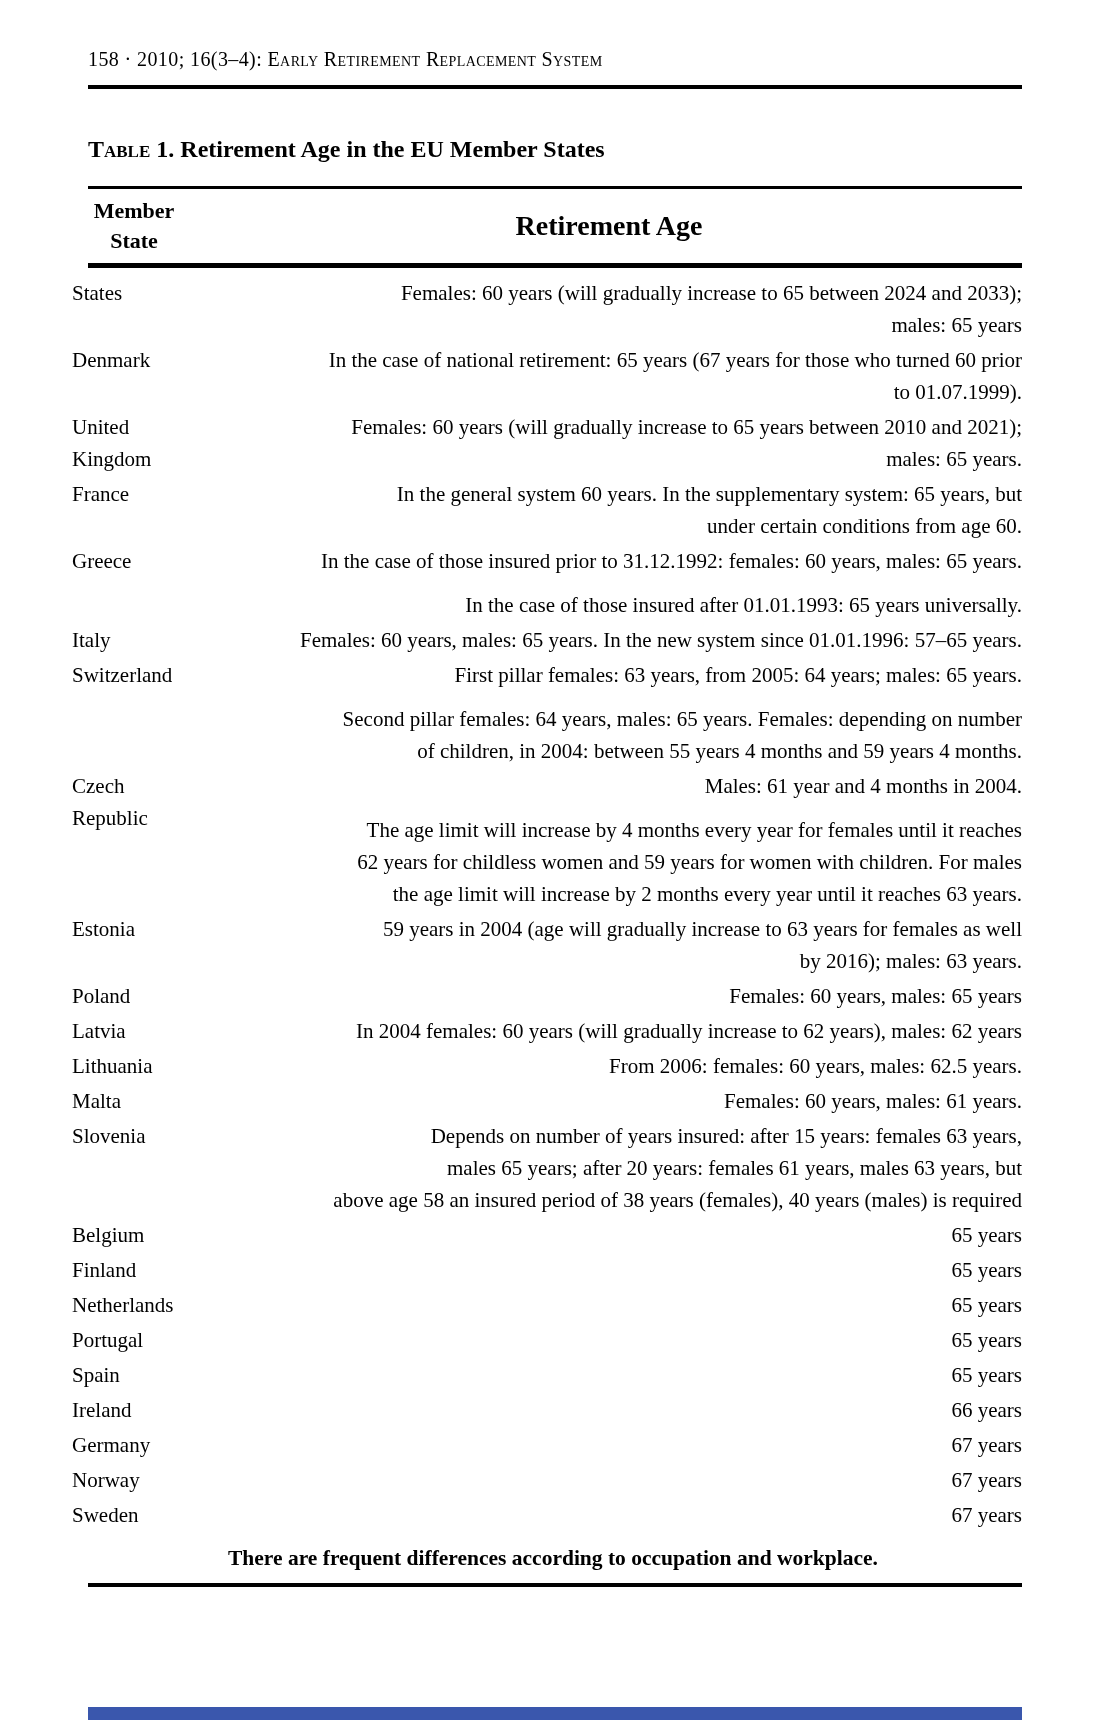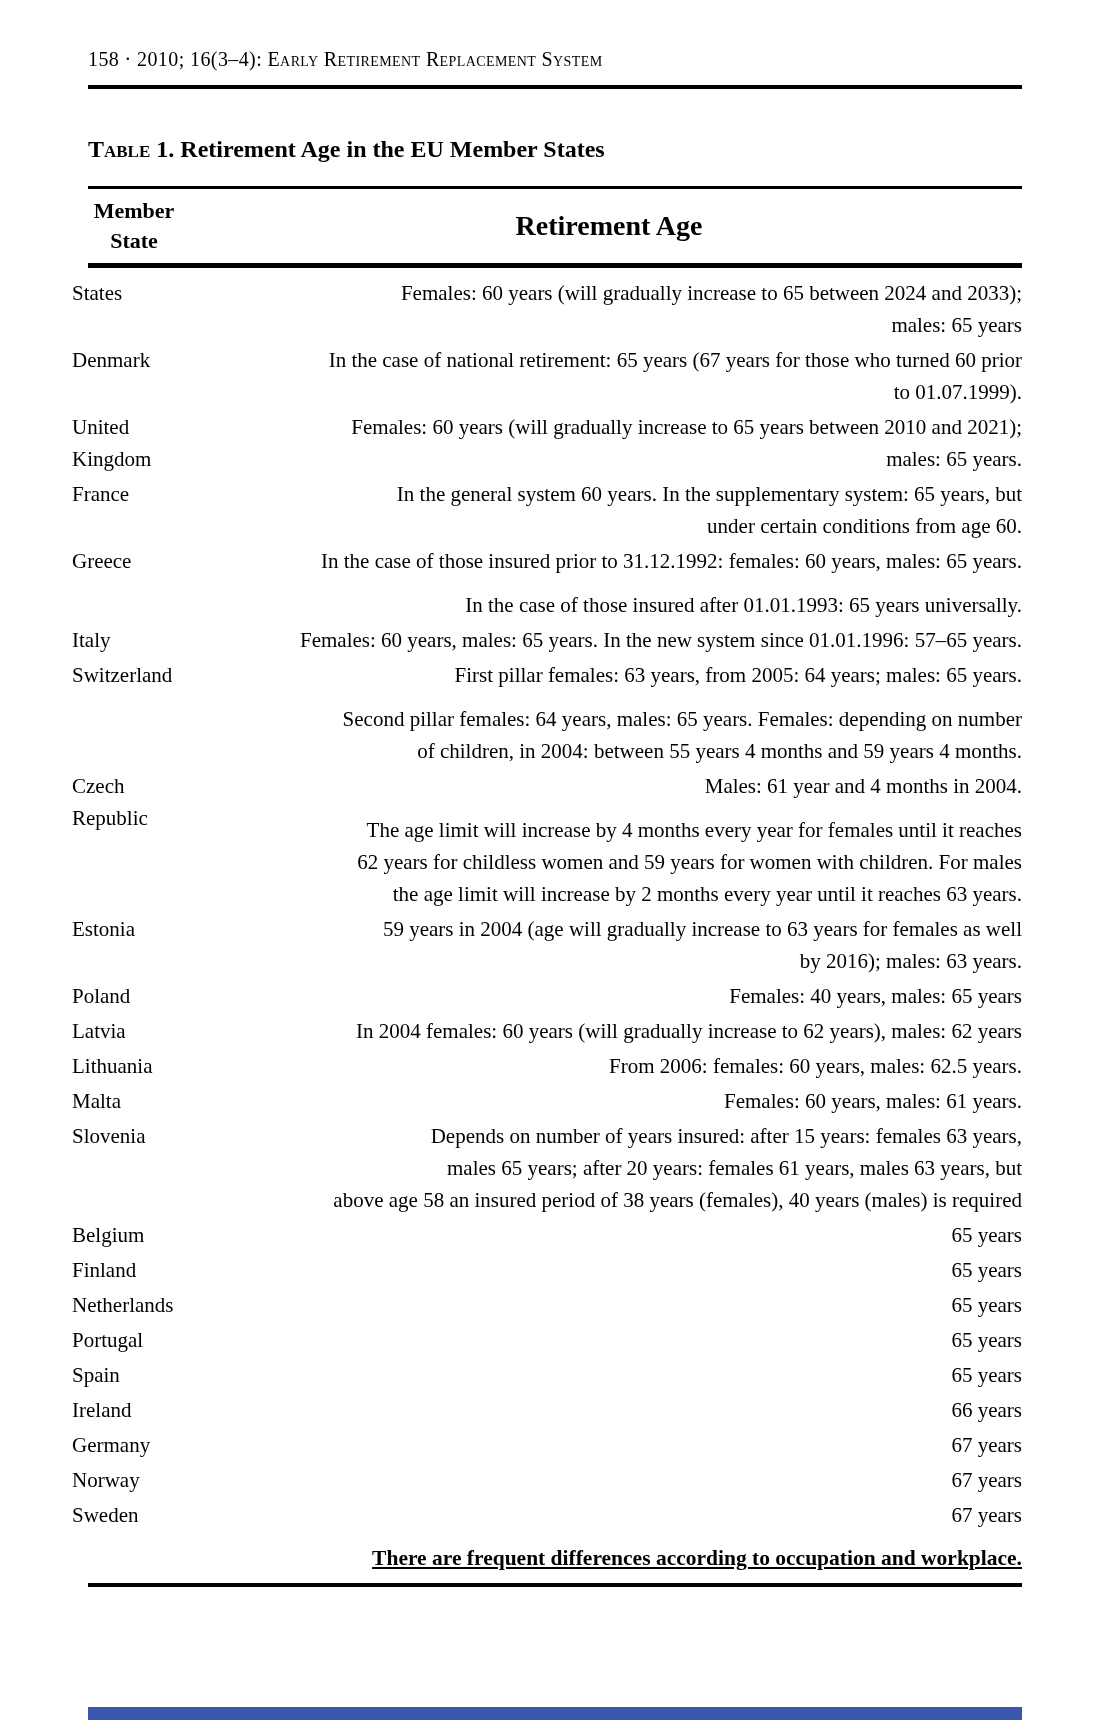--- a/index.html
+++ b/index.html
@@ -71,25 +71,24 @@
     width: 140px;
     white-space: pre-line;
     padding-right: 6px;
     box-sizing: border-box;
   }
   .cell-value { flex: 1; text-align: right; }
   .cell-value p { margin: 0; white-space: pre-line; }
   .cell-value p + p { margin-top: 12px; }
   .tfoot {
     margin: 12px 90px 0 228px;
-    text-align: right;
+    text-align: left;
     font-weight: bold;
     font-size: 21.5px;
     line-height: 30px;
-    text-decoration: underline;
   }
   .bottom-bar {
     position: absolute;
     left: 88px;
     width: 934px;
     bottom: 5px;
     height: 13px;
   }
 </style>
 </head>
@@ -189,21 +188,21 @@
     <div class="cell-state">Estonia</div>
     <div class="cell-value">
           <p>59 years in 2004 (age will gradually increase to 63 years for females as well
 by 2016); males: 63 years.</p>
         </div>
   </div>
 
   <div class="trow">
     <div class="cell-state">Poland</div>
     <div class="cell-value">
-          <p>Females: 40 years, males: 65 years</p>
+          <p>Females: 60 years, males: 65 years</p>
         </div>
   </div>
 
   <div class="trow">
     <div class="cell-state">Latvia</div>
     <div class="cell-value">
           <p>In 2004 females: 60 years (will gradually increase to 62 years), males: 62 years</p>
         </div>
   </div>
 

